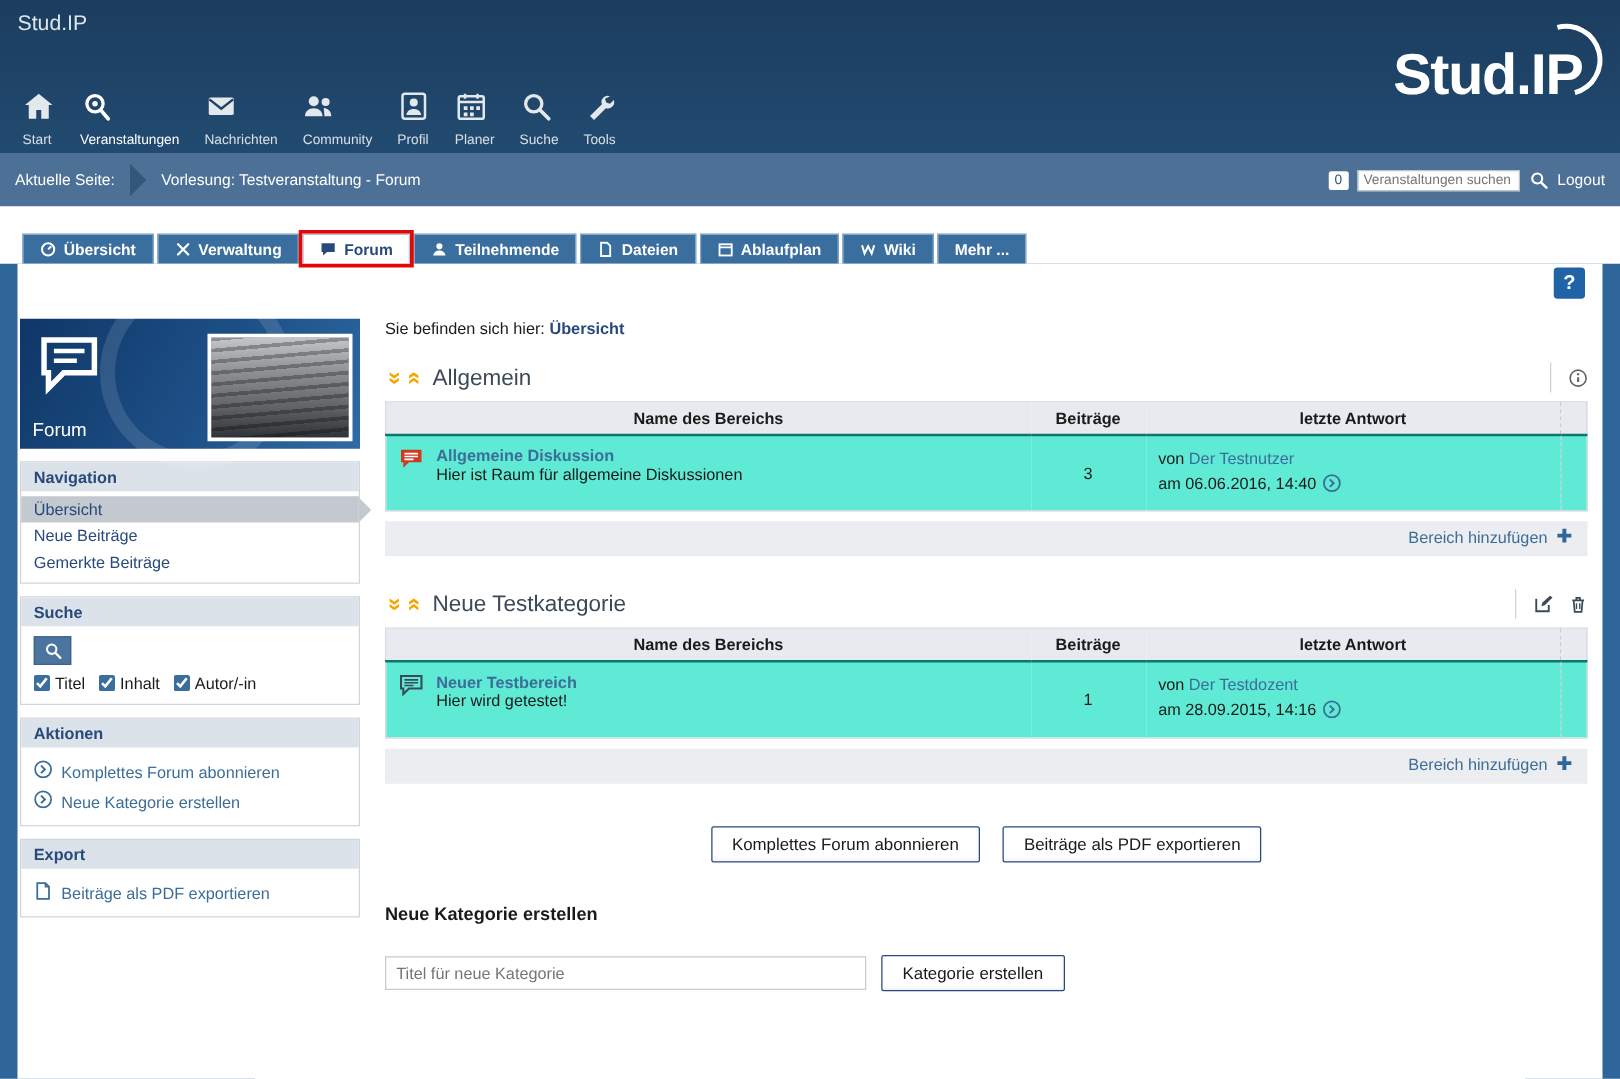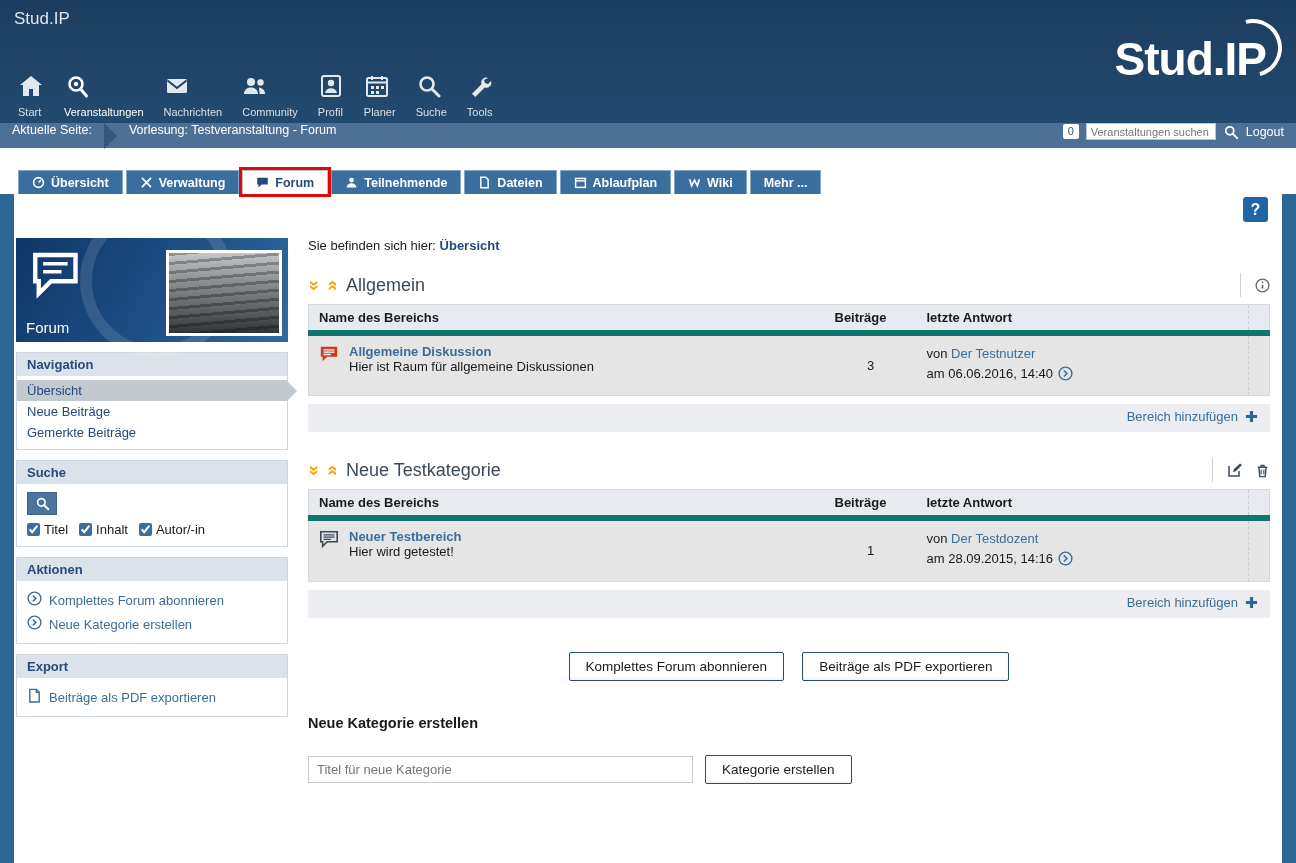--- a/index.html
+++ b/index.html
@@ -12,21 +12,21 @@
   .brand-small { position: absolute; top: 9px; left: 14px; font-size: 17px; color: #dde6ee; }
   .topnav { position: absolute; left: 8px; bottom: 5px; display: flex; align-items: flex-end; }
   .tn-item { display: flex; flex-direction: column; align-items: flex-start; gap: 3px; padding: 0 10px; cursor: pointer; }
   .tn-item .tn-label { font-size: 11px; color: #fff; opacity: .82; white-space: nowrap; }
   .tn-item svg { opacity: .88; }
   .tn-item.active .tn-label, .tn-item.active svg { opacity: 1; }
   .logo { position: absolute; right: 30px; top: 32px; font-size: 46px; font-weight: bold; color: #fff; letter-spacing: -1px; }
   .logo-arc { position: absolute; right: -16px; top: -13px; width: 58px; height: 58px; border: 4px solid #fff; border-radius: 50%; border-left-color: transparent; border-bottom-color: transparent; transform: rotate(30deg); }
 
   
-  .crumbbar { height: 25px; background: #4d7096; display: flex; align-items: flex-start; color: #fff; font-size: 12.5px; padding: 0 12px; gap: 8px; }
+  .crumbbar { height: 42px; background: #4d7096; display: flex; align-items: center; color: #fff; font-size: 12.5px; padding: 0 12px; gap: 8px; }
   .crumb-arrow { width: 0; height: 0; border-left: 13px solid #33567a; border-top: 13px solid transparent; border-bottom: 13px solid transparent; margin: 0 4px; }
   .crumb-right { margin-left: auto; display: flex; align-items: center; gap: 7px; }
   .crumb-counter { background: #fff; color: #2c5578; font-size: 11px; line-height: 15px; padding: 0 5px; border-radius: 2px; }
   .crumb-search { height: 17px; width: 130px; border: 1px solid #b9c6d2; font-size: 11px; padding: 0 4px; font-family: inherit; color: #555; }
   .crumb-logout { color: #fff; cursor: pointer; }
   .crumb-search-btn { cursor: pointer; display: flex; align-items: center; }
 
   
   .tabsrow { margin-top: 22px; padding-left: 18px; display: flex; gap: 3px; background: #fff; }
   .tab { display: flex; align-items: center; gap: 6px; height: 24px; padding: 0 13px; background: #3a6e9e; color: #fff; font-size: 12.5px; font-weight: bold; border: 1px solid #85a7c3; border-bottom: none; cursor: pointer; white-space: nowrap; }
@@ -71,25 +71,25 @@
   .cat { margin-bottom: 22px; }
   .cat-head { display: flex; align-items: center; padding: 4px 0 7px; }
   .chev { display: inline-block; font-size: 19px; font-weight: bold; color: #f7a600; line-height: 1; width: 15px; text-align: center; cursor: pointer; }
   .chev-down { transform: rotate(90deg); }
   .chev-up { transform: rotate(-90deg); }
   .cat-title { font-size: 18px; color: #3c4a57; margin-left: 8px; }
   .cat-tools { margin-left: auto; display: flex; align-items: center; gap: 12px; border-left: 1px solid #ccd3d9; padding-left: 14px; height: 24px; }
   .cat-tools > span { cursor: pointer; display: flex; align-items: center; }
 
   table.forum { width: 100%; border-collapse: collapse; border: 1px solid #d5dae0; font-size: 13px; }
-  .forum th { background: #e7eaef; font-weight: bold; text-align: left; padding: 5px 10px; border-bottom: 6px solid #0f766e; }
+  .forum th { background: #e7eaef; font-weight: bold; text-align: center; padding: 5px 10px; border-bottom: 2px solid #0f766e; }
   th.col-posts { width: 92px; }
   th.col-answer { width: 332px; }
   th.col-grip, td.col-grip { width: 11px; border-left: 1px dashed #c7cdd4; padding: 0; }
-  .forum td { padding: 8px 10px; vertical-align: top; background: #e5e5e5; }
+  .forum td { padding: 8px 10px; vertical-align: top; background: #5eead4; }
   td.col-posts { text-align: center; vertical-align: middle; }
   .cell-name { display: flex; gap: 10px; align-items: flex-start; }
   .row-title { color: #3c6d98; font-weight: bold; display: block; }
   .row-desc { margin-top: 3px; color: #1a1a1a; }
   .cell-answer { line-height: 1.55; }
   .answer-link { color: #3c6d98; }
   .arrow-ic { vertical-align: -3px; margin-left: 5px; cursor: pointer; }
 
   .add-strip { margin-top: 8px; background: #ebedf0; padding: 5px 12px; display: flex; justify-content: flex-end; align-items: flex-start; gap: 7px; cursor: pointer; }
   .add-link { color: #3c6d98; font-size: 13px; }

